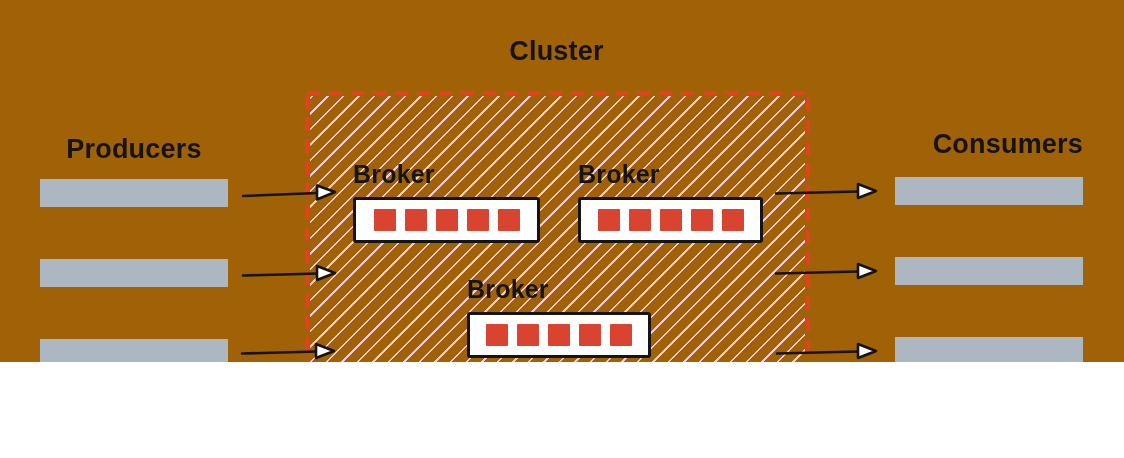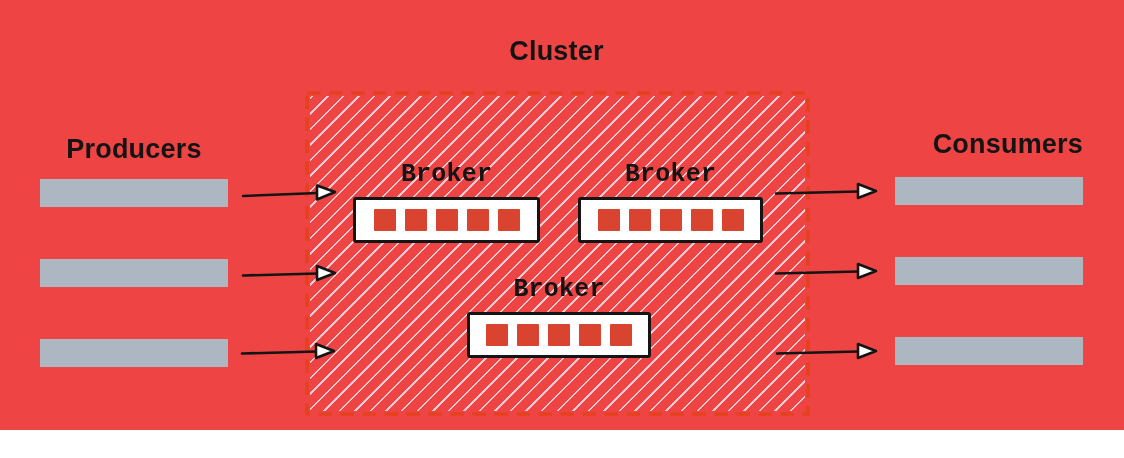--- a/index.html
+++ b/index.html
@@ -1,19 +1,19 @@
 <!DOCTYPE html>
 <html><head>
 <meta charset="utf-8">
 <style>
   html,body{margin:0;padding:0;background:#ffffff;}
   .canvas{
     position:relative;
-    width:1124px;height:430px;
-    background:#ef4444;
+    width:1124px;height:362px;
+    background:#a16207;
     font-family:"Liberation Sans","DejaVu Sans",sans-serif;
     color:var(--ink,#141414);
     overflow:hidden;
   }
   .title{
     position:absolute;
     font-size:27px;
     font-weight:600;
     letter-spacing:.2px;
     text-align:center;
@@ -48,22 +48,21 @@
   .bar{
     width:188px;height:28px;
     background:var(--gray,#adb7c1);
   }
 
   
   .broker{
     position:absolute;
     display:flex;
     flex-direction:column;
-    align-items:center;
-    font-family:Liberation Mono, monospace;
+    align-items:flex-start;
   }
   .broker-label{
     font-size:25px;
     font-weight:600;
     letter-spacing:.2px;
     line-height:33px;
     margin-bottom:6px;
   }
   .broker-box{
     height:46px;

